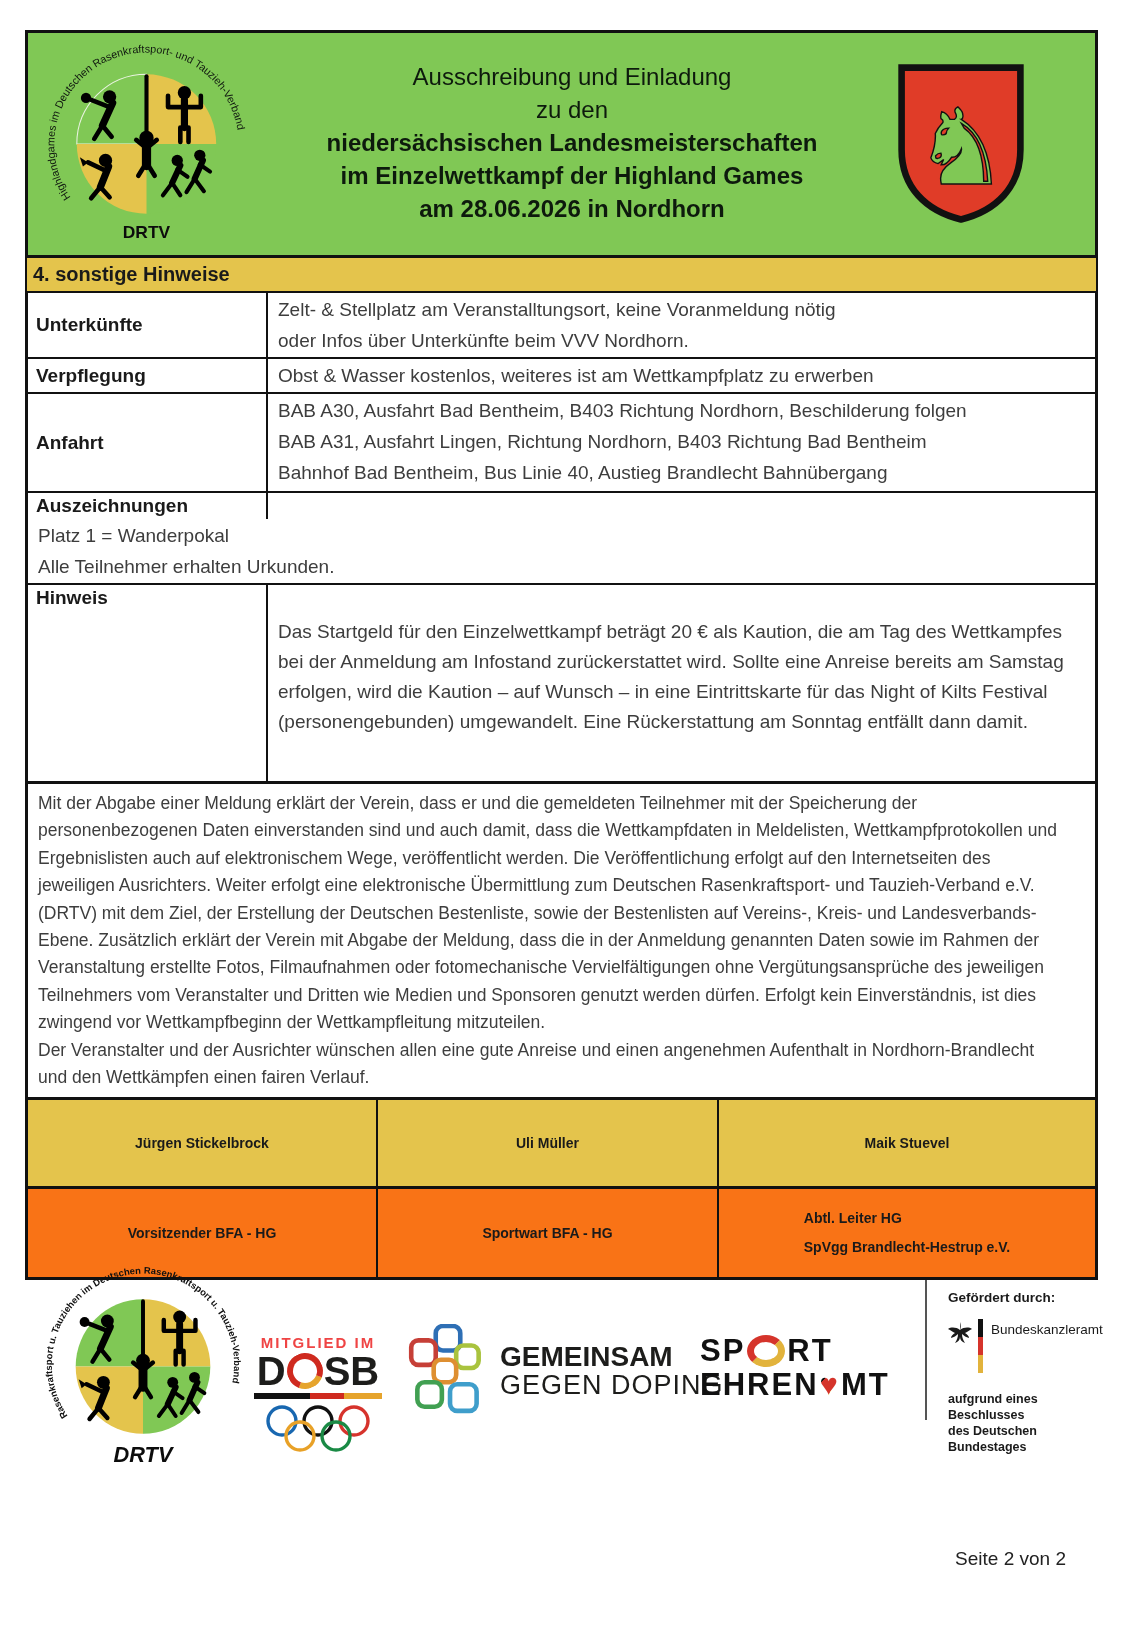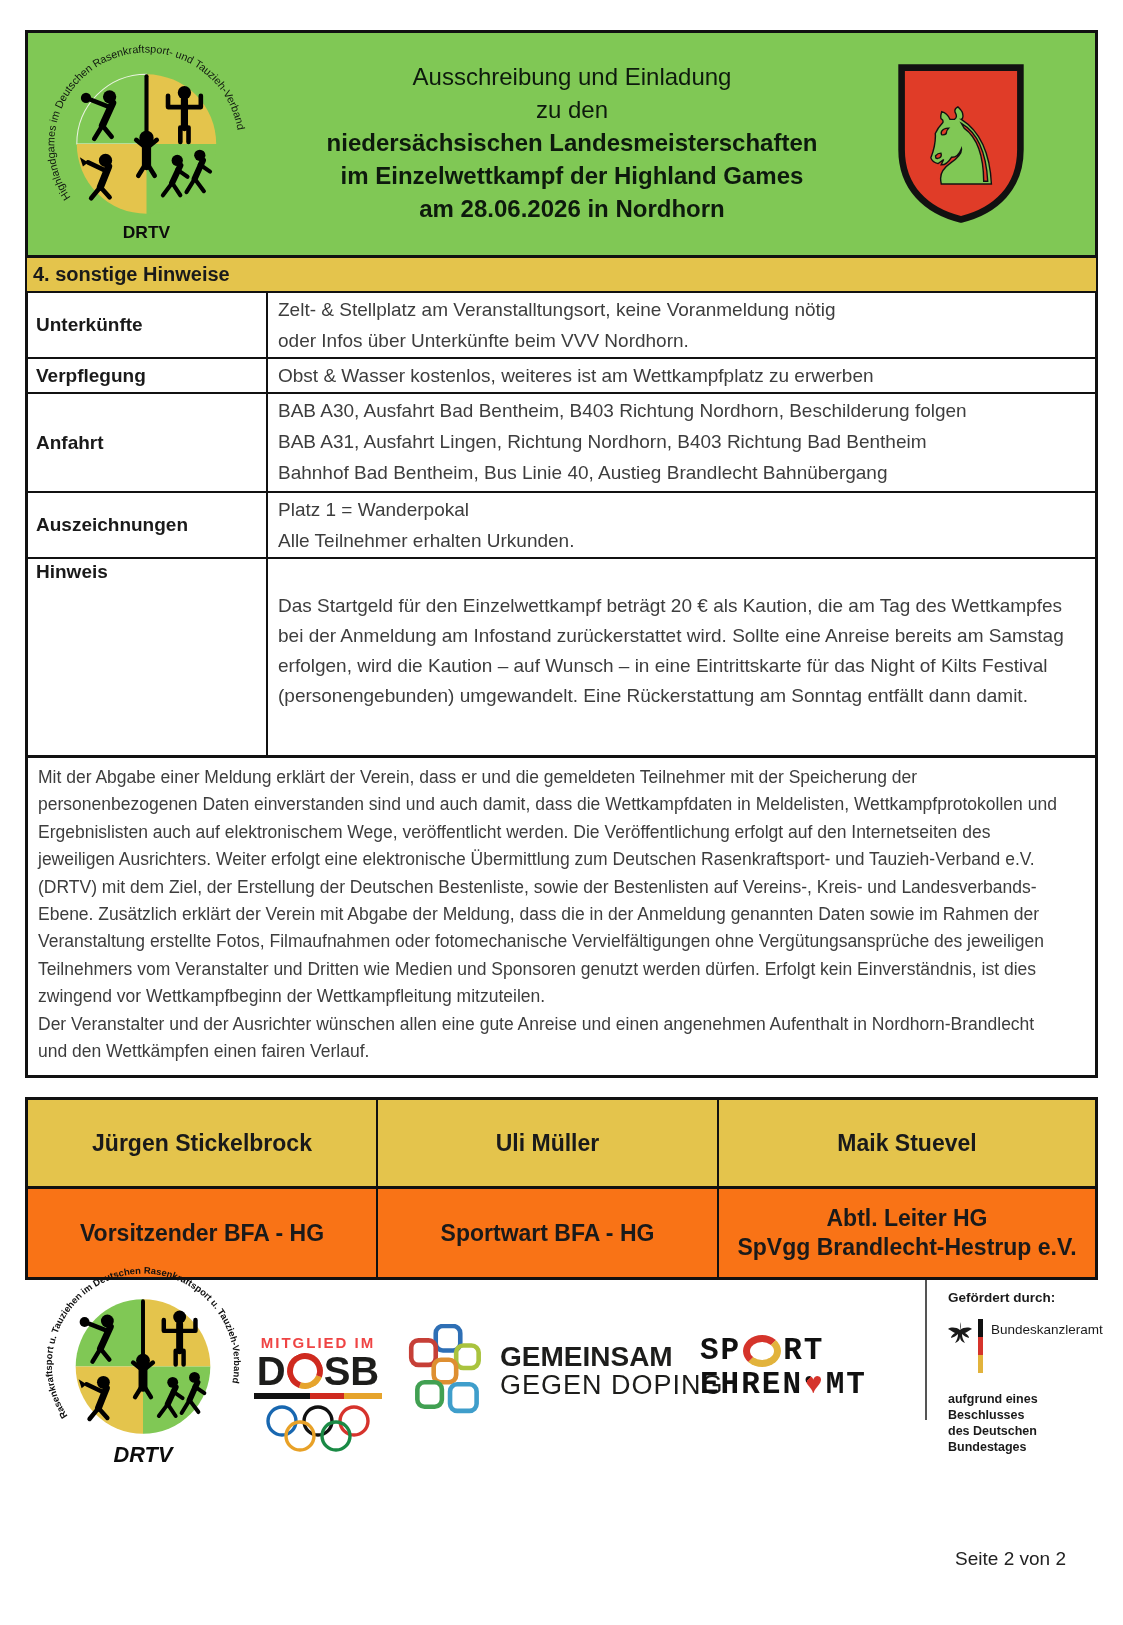--- a/index.html
+++ b/index.html
@@ -22,33 +22,33 @@
   .info-table{position:absolute;left:25px;top:293px;width:1073px;background:#fff;
     border:3px solid #111;border-top:none;box-sizing:border-box;}
   .info-row{display:flex;border-bottom:2px solid #111;}
   .info-label{width:240px;flex:0 0 auto;border-right:2px solid #111;box-sizing:border-box;
     font-size:19px;font-weight:700;padding:2px 8px;display:flex;align-items:center;}
   .info-content{flex:1;font-size:19px;font-weight:300;line-height:31px;color:#3d3d3d;
     padding:1px 10px;white-space:pre-line;}
   .row-unterkuenfte{min-height:60px;}
   .row-verpflegung{min-height:29px;}
   .row-anfahrt{min-height:97px;}
-  .row-auszeichnungen{min-height:60px;}
+  .row-auszeichnungen{min-height:60px;flex-direction:column;}
   .row-hinweis{min-height:196px;border-bottom:none;}
   .row-hinweis .info-label{align-items:flex-start;}
   .row-hinweis .info-content{padding-top:32px;line-height:30px;}
   .disclaimer{border-top:3px solid #111;font-size:17.5px;font-weight:300;color:#3d3d3d;
     line-height:27.4px;padding:6px 10px 10px 10px;white-space:pre-line;}
   
   .sig-table{position:absolute;left:25px;top:1097px;width:1073px;border:3px solid #111;box-sizing:border-box;}
   .sig-row{display:flex;}
   .sig-row-names{background:#e4c44c;height:86px;border-bottom:3px solid #111;}
   .sig-row-roles{background:#f97316;height:88px;}
   .sig-cell{box-sizing:border-box;border-right:2px solid #111;display:flex;flex-direction:column;
-    align-items:center;justify-content:center;font-size:23px;font-weight:700;text-align:center;
+    align-items:center;justify-content:center;font-size:14px;font-weight:700;
     white-space:pre-line;line-height:29px;}
   .sig-cell:last-child{border-right:none;}
   .sig-c1{width:350px;} .sig-c2{width:341px;} .sig-c3{flex:1;}
   
   .footer{position:absolute;left:0;top:1262px;width:1123px;height:210px;}
   .f-drtv{position:absolute;left:44px;top:2px;width:198px;height:205px;}
   .f-dosb{position:absolute;left:253px;top:72px;width:130px;text-align:center;}
   .dosb-caption{font-size:15px;font-weight:600;letter-spacing:2px;color:#ef4444;}
   .dosb-word{font-size:40px;font-weight:700;color:#1d1d1b;line-height:40px;display:flex;
     align-items:center;justify-content:center;}
@@ -56,21 +56,21 @@
     border:6px solid #cf2a1f;border-bottom-color:#e6a42c;transform:rotate(-25deg);}
   .dosb-bar{display:flex;width:128px;height:6px;margin:2px auto 4px auto;}
   .dosb-bar i{display:block;height:100%;}
   .dosb-bar .b1{width:56px;background:#111;} .dosb-bar .b2{width:34px;background:#cf2a1f;}
   .dosb-bar .b3{width:38px;background:#e6a42c;}
   .f-ggd{position:absolute;left:408px;top:62px;display:flex;align-items:center;}
   .ggd-text{margin-left:12px;color:#1d1d1b;}
   .ggd-l1{font-size:28px;font-weight:800;line-height:28px;}
   .ggd-l2{font-size:27px;font-weight:400;letter-spacing:1px;line-height:28px;}
   .f-se{position:absolute;left:700px;top:72px;color:#111;font-weight:800;font-size:31px;
-    letter-spacing:2px;line-height:34px;font-family:Liberation Mono, monospace;}
+    letter-spacing:2px;line-height:34px;}
   .se-l1,.se-l2{display:flex;align-items:center;}
   .se-o{display:inline-block;width:24px;height:18px;border-radius:50%;margin:0 2px;
     border:7px solid #d5342b;border-right-color:#e2b33c;border-bottom-color:#e2b33c;}
   .se-heart{font-size:31px;margin:0 1px;background:linear-gradient(130deg,#111 28%,#d5342b 28% 62%,#e2b33c 62%);
     -webkit-background-clip:text;background-clip:text;color:transparent;}
   .f-divider{position:absolute;left:925px;top:18px;width:2px;height:140px;background:#555;}
   .f-bka{position:absolute;left:948px;top:28px;width:160px;color:#1a1a1a;}
   .bka-caption{font-size:13.5px;font-weight:600;margin-bottom:14px;}
   .bka-row{display:flex;align-items:flex-start;}
   .bka-eagle{width:24px;height:24px;margin-top:2px;}

